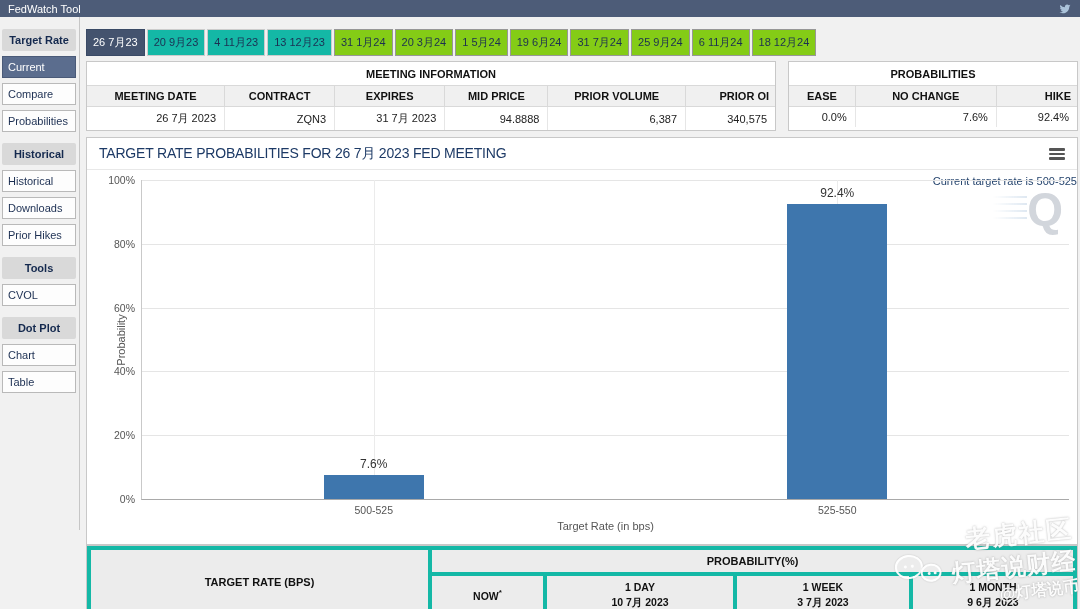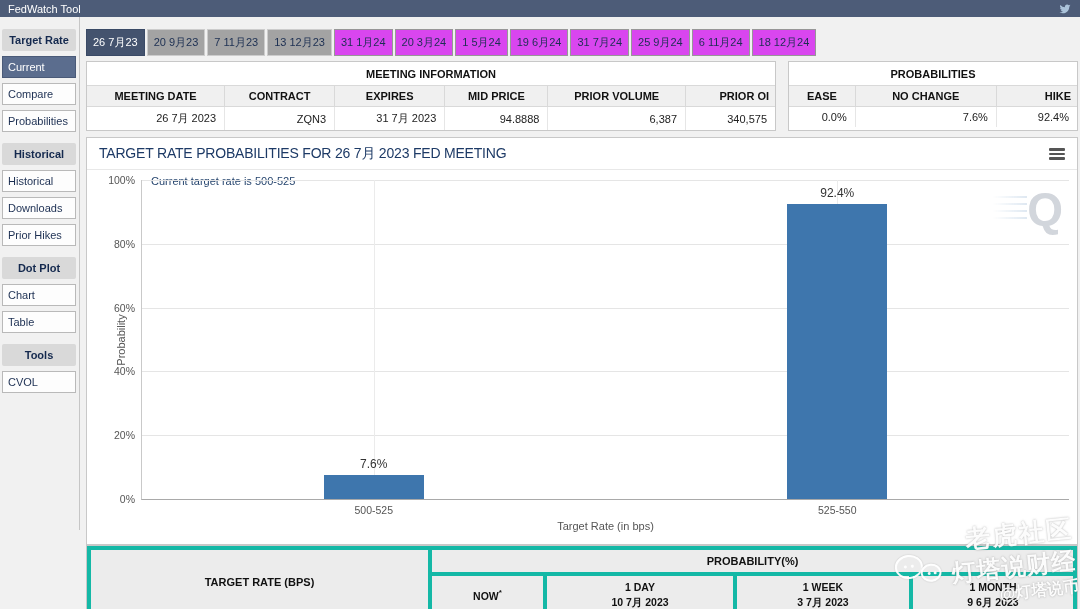--- a/index.html
+++ b/index.html
@@ -19,24 +19,24 @@
                  text-align:center; padding:5px 2px; border-radius:2px; margin-bottom:5px; }
   .side-section + .side-section .side-header { margin-top:11px; }
   .side-item { background:#fdfdfd; border:1px solid #b9b9b9; color:#1c2f52; font-size:11px;
                padding:4px 5px; margin-bottom:5px; cursor:pointer; }
   .side-item.selected { background:#5b6d8e; border-color:#4a5a78; color:#fff; }
 
   .main { flex:1; padding:12px 2px 0 6px; position:relative; }
 
   
   .tabrow { display:flex; gap:2px; margin-bottom:5px; }
-  .tab { font-size:11px; padding:5px 6px; border:1px solid #ccc; background:#a3a3a3;
+  .tab { font-size:11px; padding:5px 6px; border:1px solid #ccc; background:#14b8a6;
          color:#1c2f52; white-space:nowrap; cursor:pointer; }
   .tab.sel { background:#44536e; border-color:#3a4a66; color:#fff; }
-  .tab.gray { background:#d946ef; border-color:#979797; }
+  .tab.gray { background:#84cc16; border-color:#979797; }
 
   
   .info-row { display:flex; gap:12px; margin-bottom:6px; }
   .box { background:#fff; border:1px solid #c8c8c8; }
   .meeting-box { width:690px; }
   .prob-box { flex:1; }
   .box-title { text-align:center; font-weight:bold; font-size:11px; color:#111; padding:6px 0 5px; }
   .info-table { width:100%; border-collapse:collapse; font-size:11px; }
   .info-table th { background:#f0f0f0; border:1px solid #d9d9d9; border-left:none; border-right:1px solid #d9d9d9;
                    font-weight:bold; color:#111; padding:4px 6px; text-align:center; }
@@ -44,21 +44,21 @@
   .info-table th:last-child, .info-table td:last-child { border-right:none;text-align:right; }
   td.c { text-align:right; } td.r { text-align:right; }
 
   
   .chart-box { position:relative; height:408px; }
   .chart-head { display:flex; justify-content:space-between; align-items:center;
                 padding:7px 12px 6px; border-bottom:1px solid #e8e8e8; }
   .chart-title { color:#1d3a66; font-size:14px; letter-spacing:-0.2px; }
   .menu-icon { width:16px; cursor:pointer; }
   .menu-icon div { height:2.5px; background:#555; margin:2px 0; border-radius:1px; }
-  .chart-sub { text-align:left; color:#26456e; font-size:11px; margin-top:5px; padding-left:64px; }
+  .chart-sub { text-align:right; color:#26456e; font-size:11px; margin-top:5px; padding-left:64px; }
 
   .plot { position:absolute; left:54px; right:8px; top:42px; bottom:44px;
           border-left:1px solid #c9c9c9; border-bottom:1px solid #a9a9a9; }
   .hgrid { position:absolute; left:0; right:0; height:1px; background:#e5e5e5; }
   .vgrid { position:absolute; top:0; bottom:0; width:1px; background:#ebebeb; }
   .ytick { position:absolute; right:calc(100% + 7px); width:40px; text-align:right;
            font-size:10.5px; color:#555; transform:translateY(50%); }
   .ylabel { position:absolute; top:50%; left:-130px; width:220px; height:14px; text-align:center;
             transform:translateY(-50%) rotate(-90deg); font-size:11px; color:#555; }
   .bar { position:absolute; bottom:0; width:100px; background:#3e76ad; z-index:2; }
@@ -122,36 +122,36 @@
         <div class="side-item">Compare</div>
         <div class="side-item">Probabilities</div>
       </div>
       <div class="side-section">
         <div class="side-header">Historical</div>
         <div class="side-item">Historical</div>
         <div class="side-item">Downloads</div>
         <div class="side-item">Prior Hikes</div>
       </div>
       <div class="side-section">
+        <div class="side-header">Tools</div>
+        <div class="side-item">CVOL</div>
+      </div>
+      <div class="side-section">
         <div class="side-header">Dot Plot</div>
         <div class="side-item">Chart</div>
         <div class="side-item">Table</div>
       </div>
-      <div class="side-section">
-        <div class="side-header">Tools</div>
-        <div class="side-item">CVOL</div>
-      </div>
     </aside>
 
     <main class="main">
 
       <div class="tabrow">
         <div class="tab sel">26 7月23</div>
         <div class="tab">20 9月23</div>
-        <div class="tab">7 11月23</div>
+        <div class="tab">4 11月23</div>
         <div class="tab">13 12月23</div>
         <div class="tab gray">31 1月24</div>
         <div class="tab gray">20 3月24</div>
         <div class="tab gray">1 5月24</div>
         <div class="tab gray">19 6月24</div>
         <div class="tab gray">31 7月24</div>
         <div class="tab gray">25 9月24</div>
         <div class="tab gray">6 11月24</div>
         <div class="tab gray">18 12月24</div>
       </div>

